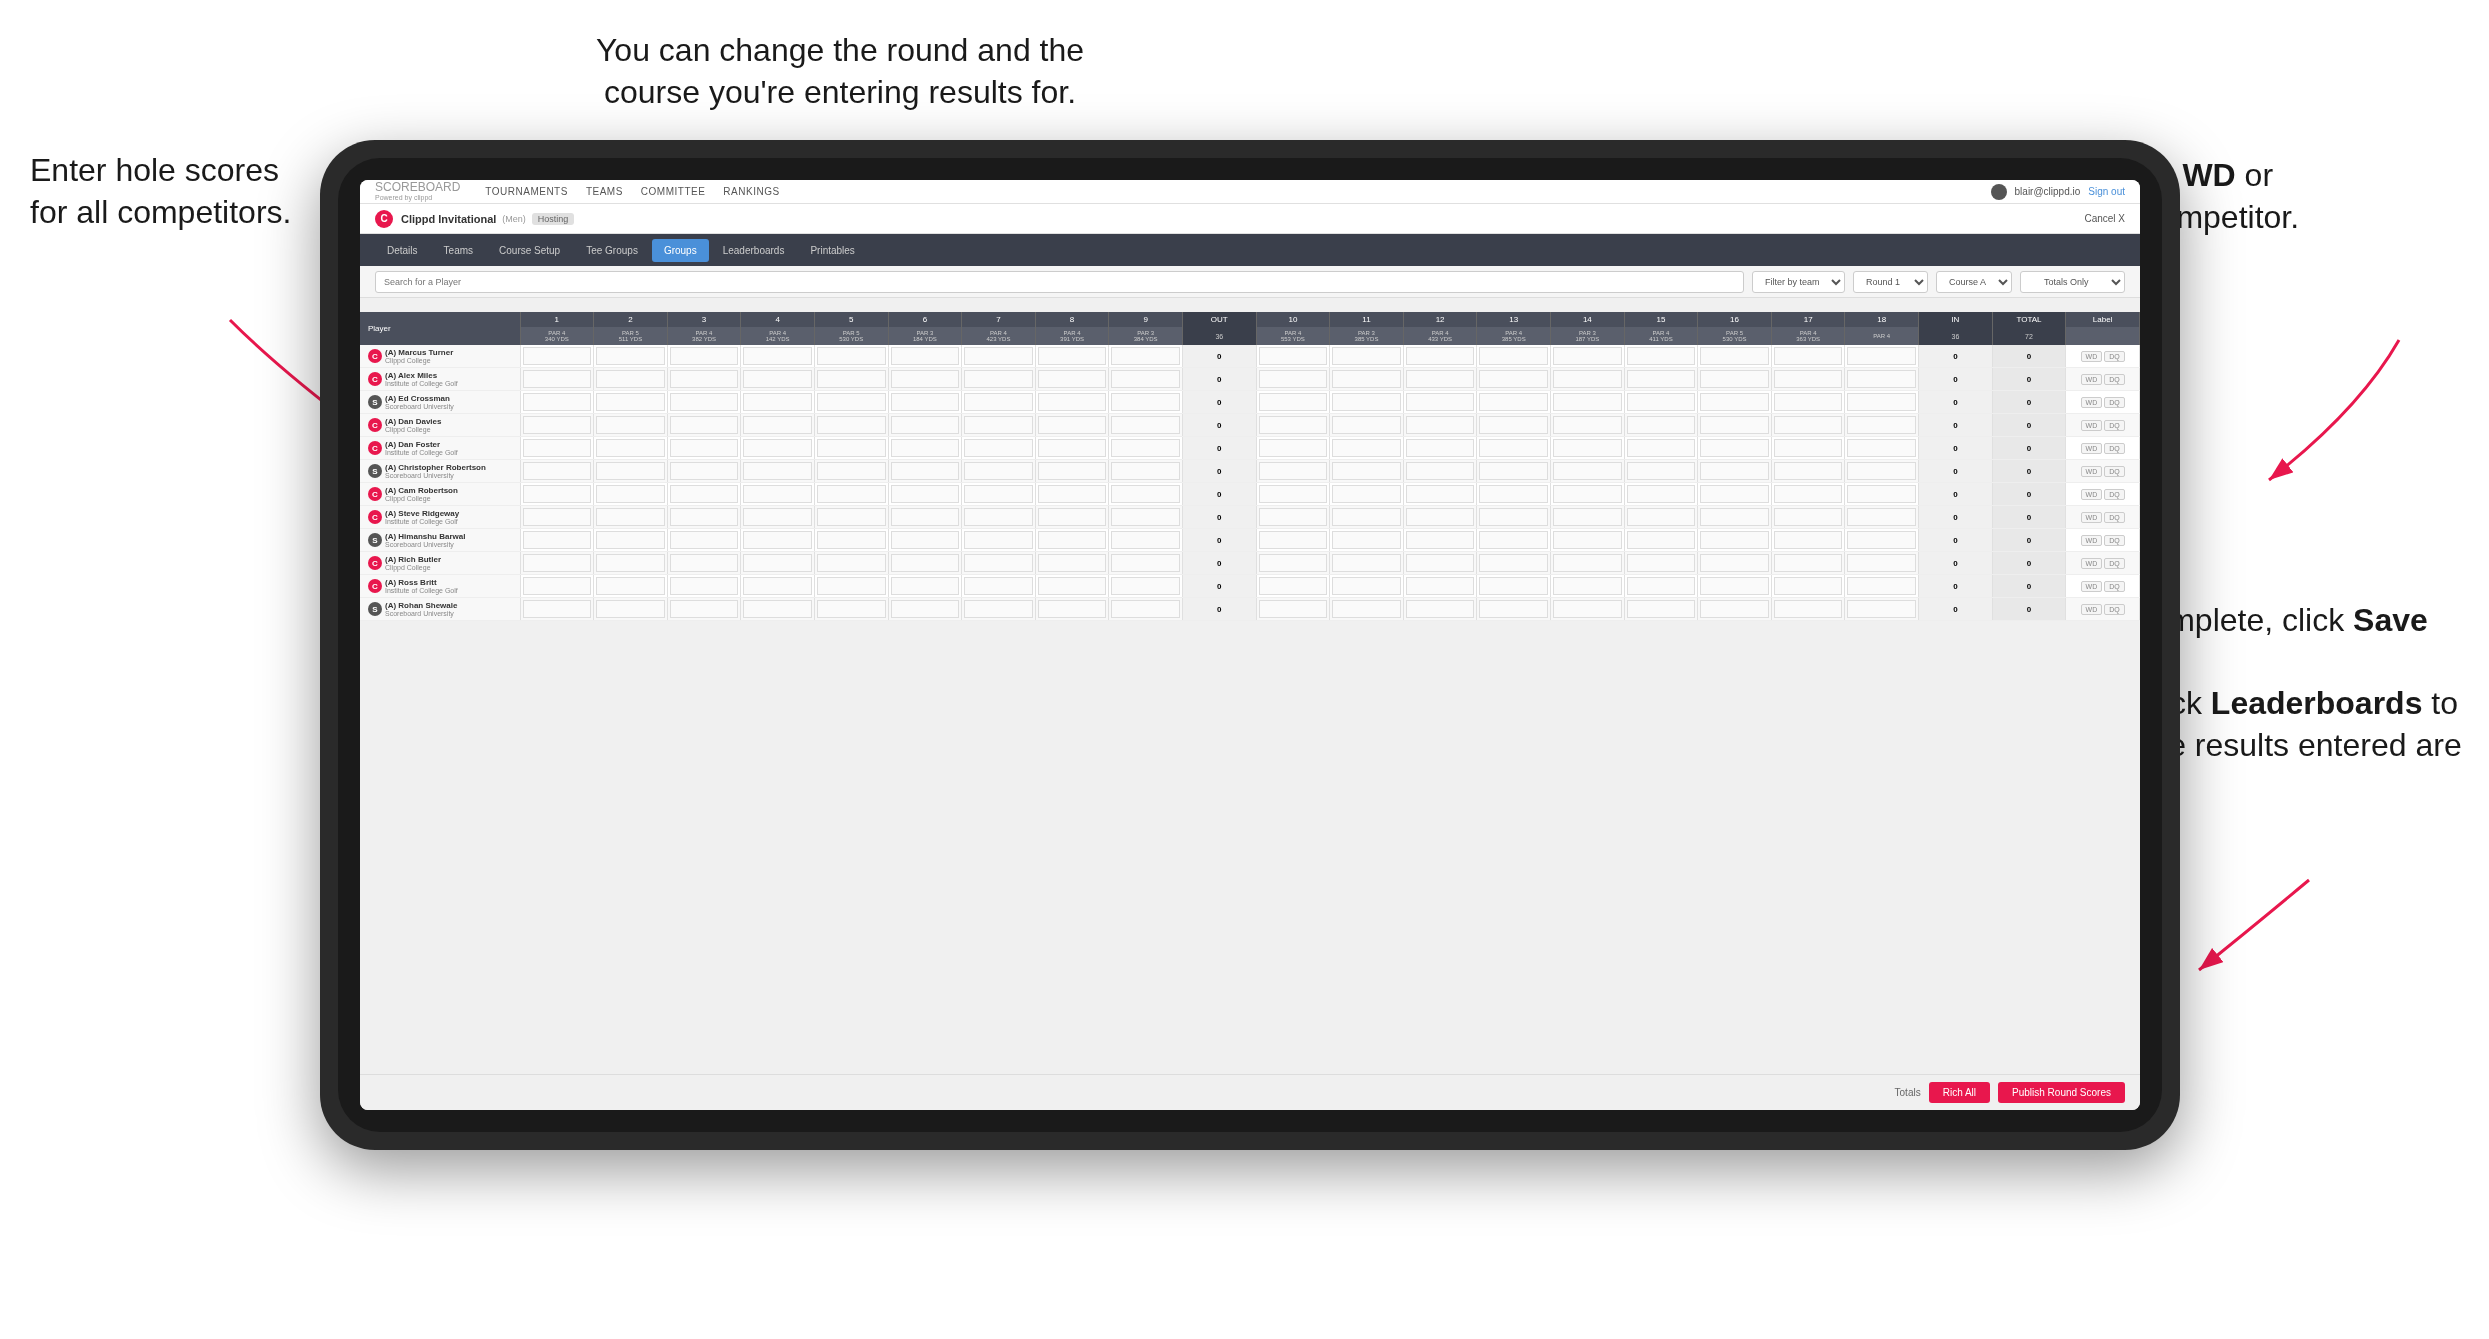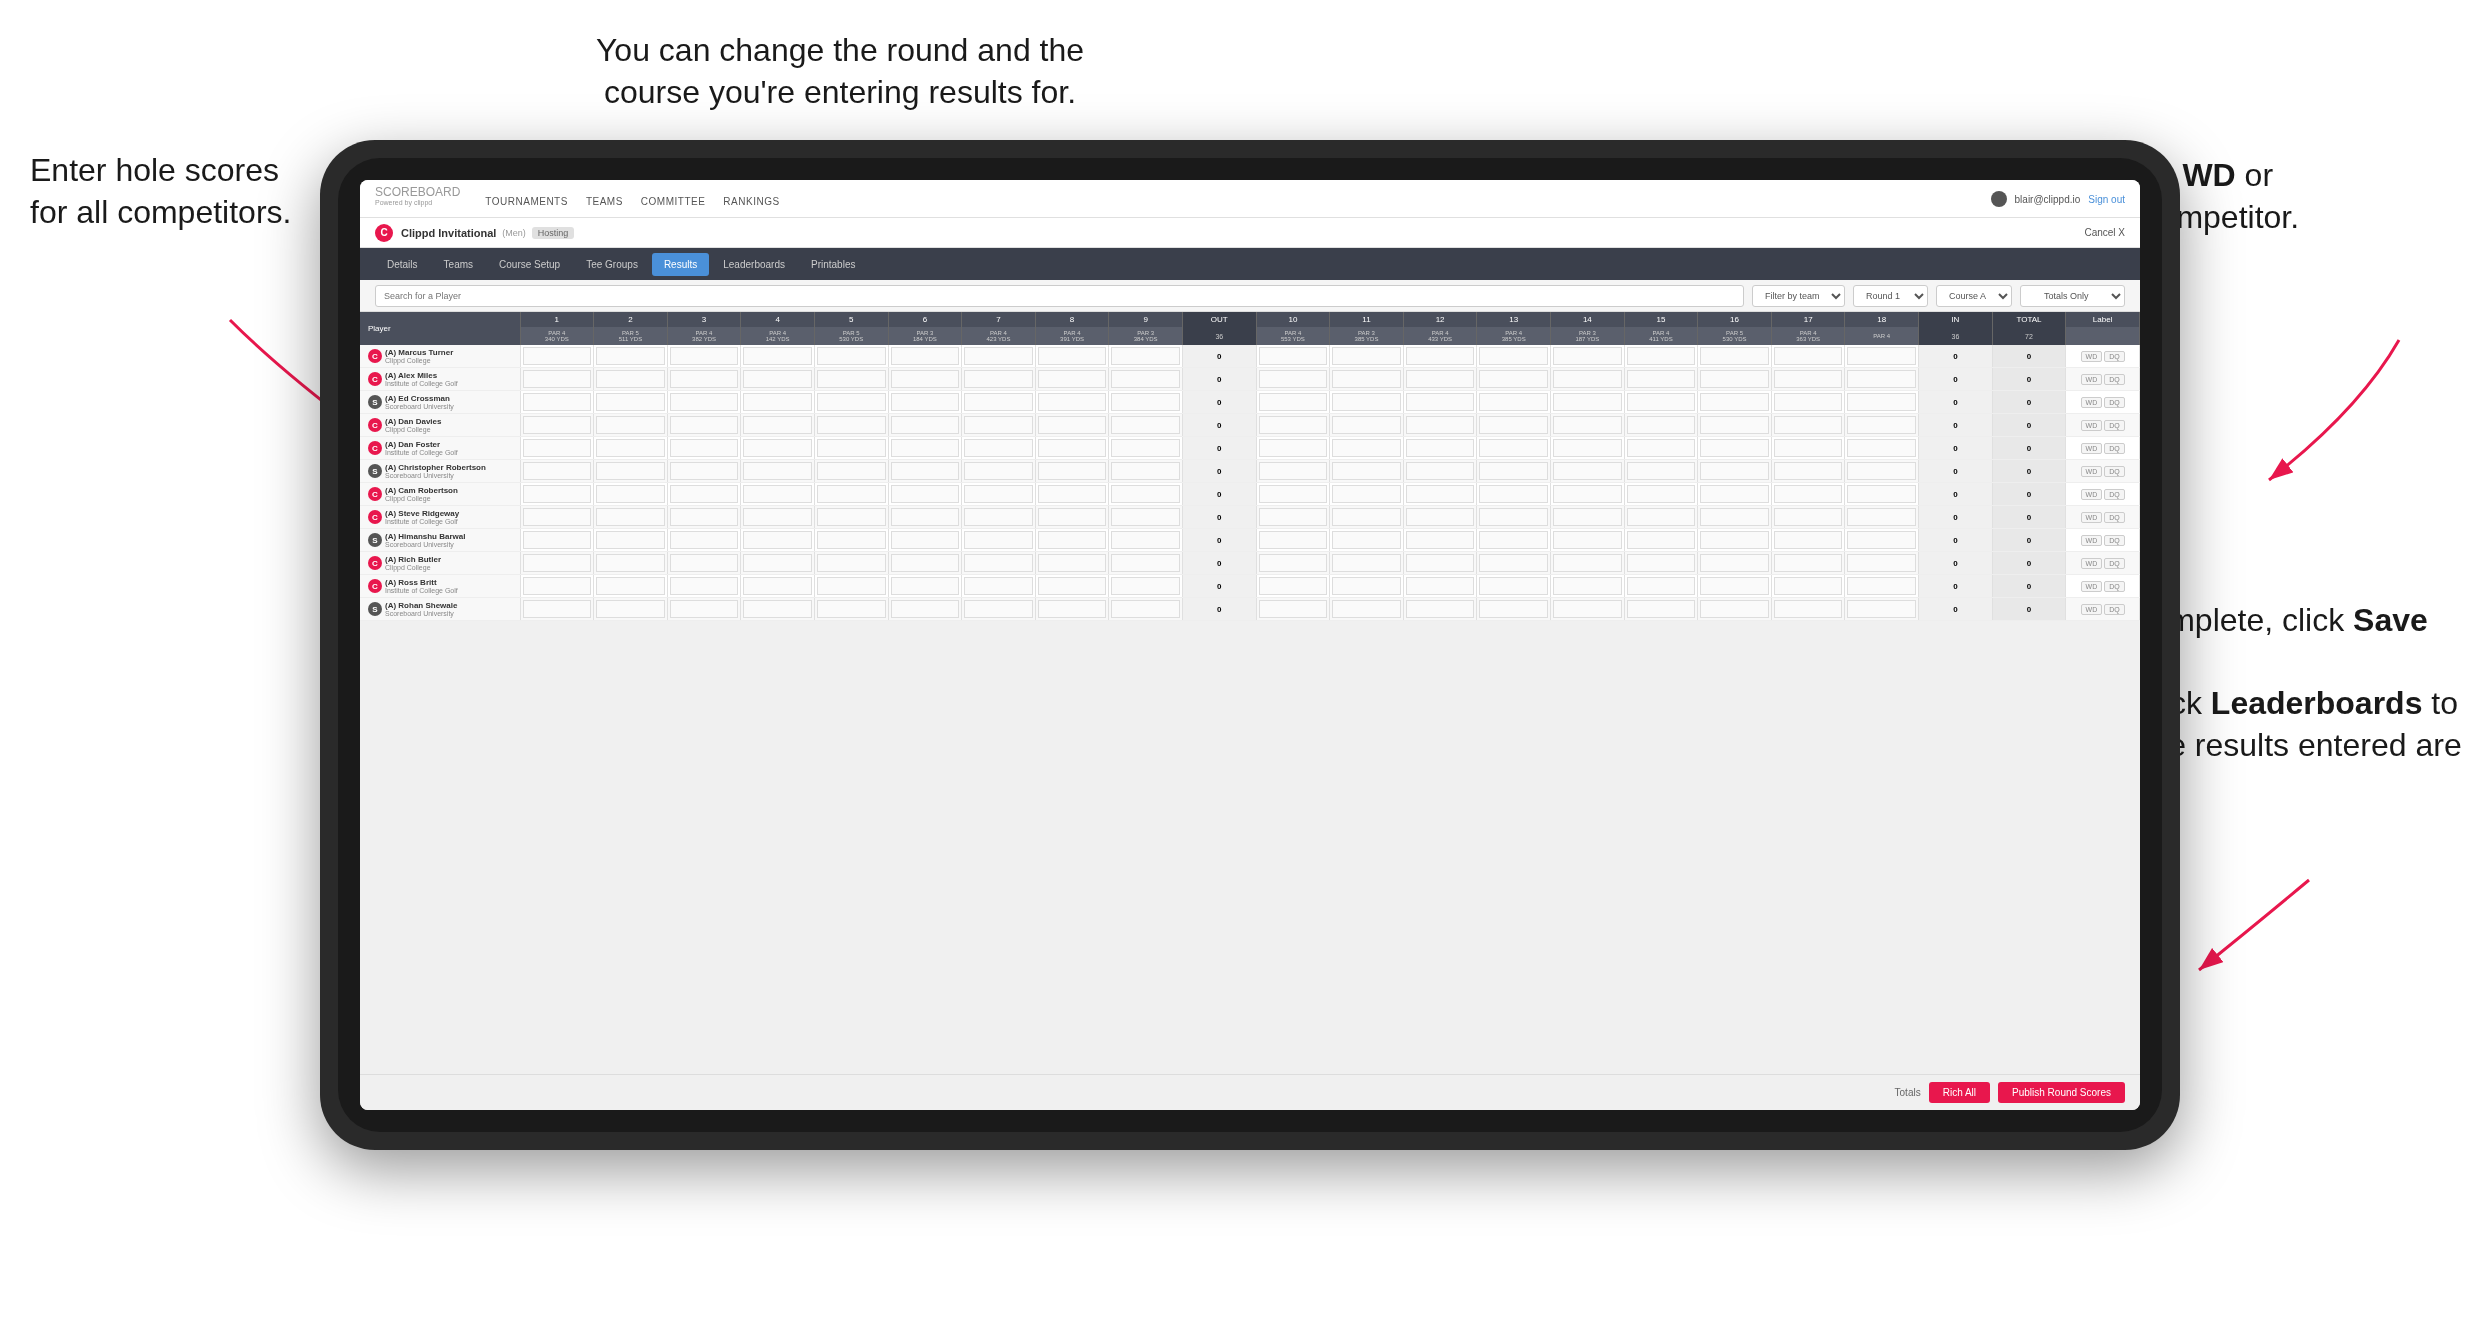--- a/index.html
+++ b/index.html
@@ -76,24 +76,24 @@
       right: 22px;
       bottom: 22px;
       background: #f0f0f0;
       border-radius: 8px;
       overflow: hidden;
     }
 
     
     .top-nav {
       background: #ffffff;
-      height: 38px;
+      height: 24px;
       display: flex;
-      align-items: flex-end;
-      padding: 10px 15px;
+      align-items: center;
+      padding: 0 15px;
       border-bottom: 1px solid #e0e0e0;
     }
 
     .scoreboard-logo {
       font-size: 11px;
       font-weight: bold;
       color: #333;
       margin-right: 25px;
       line-height: 1.1;
     }
@@ -529,21 +529,21 @@
         <span class="tournament-badge">(Men)</span>
         <span class="hosting-badge">Hosting</span>
         <span class="cancel-btn" style="margin-left:auto;">Cancel X</span>
       </div>
 
       <div class="tab-bar">
         <span class="tab-item">Details</span>
         <span class="tab-item">Teams</span>
         <span class="tab-item">Course Setup</span>
         <span class="tab-item">Tee Groups</span>
-        <span class="tab-item active">Results</span>
+        <span class="tab-item active">Groups</span>
         <span class="tab-item">Leaderboards</span>
         <span class="tab-item">Printables</span>
       </div>
 
       <div class="filter-bar">
         <input class="search-input" type="text" placeholder="Search for a Player" style="">
         <select class="filter-select">
           <option>Filter by team</option>
         </select>
         <select class="round-select">

